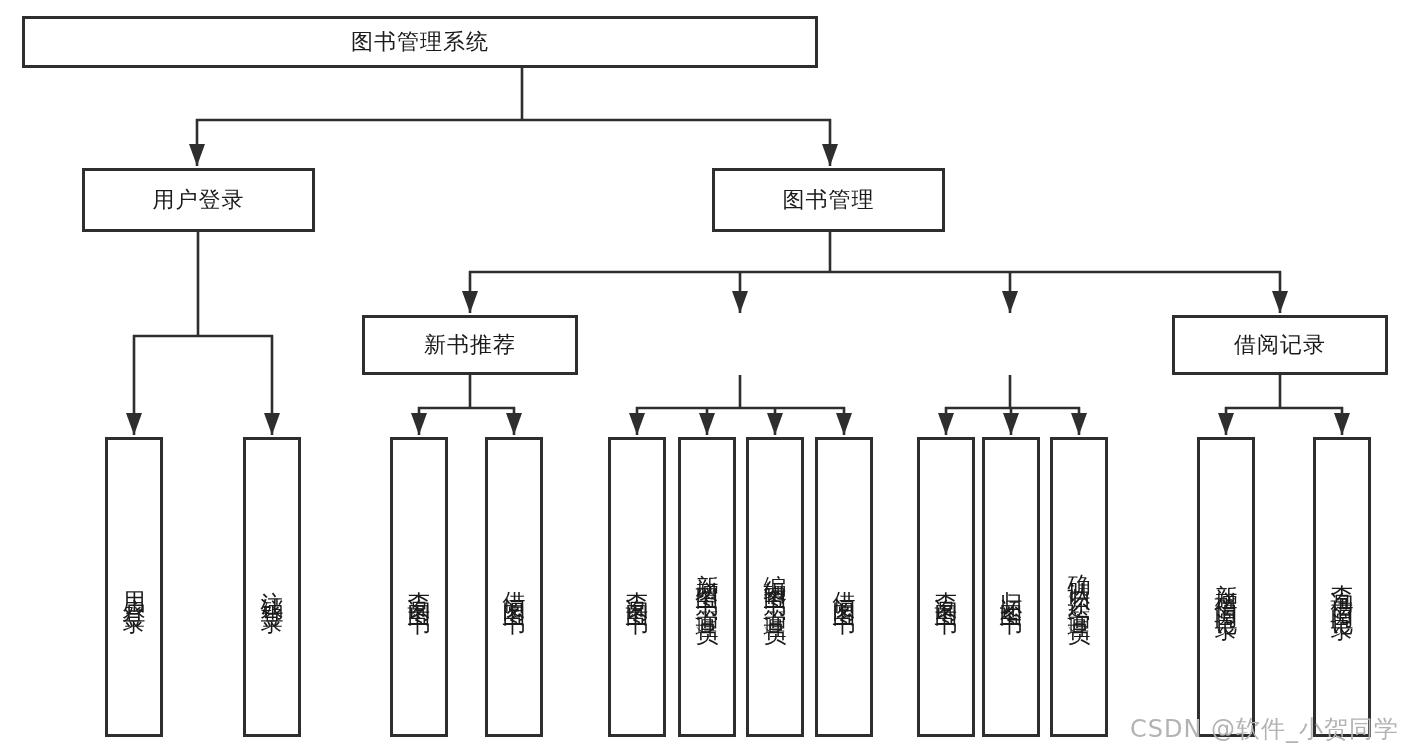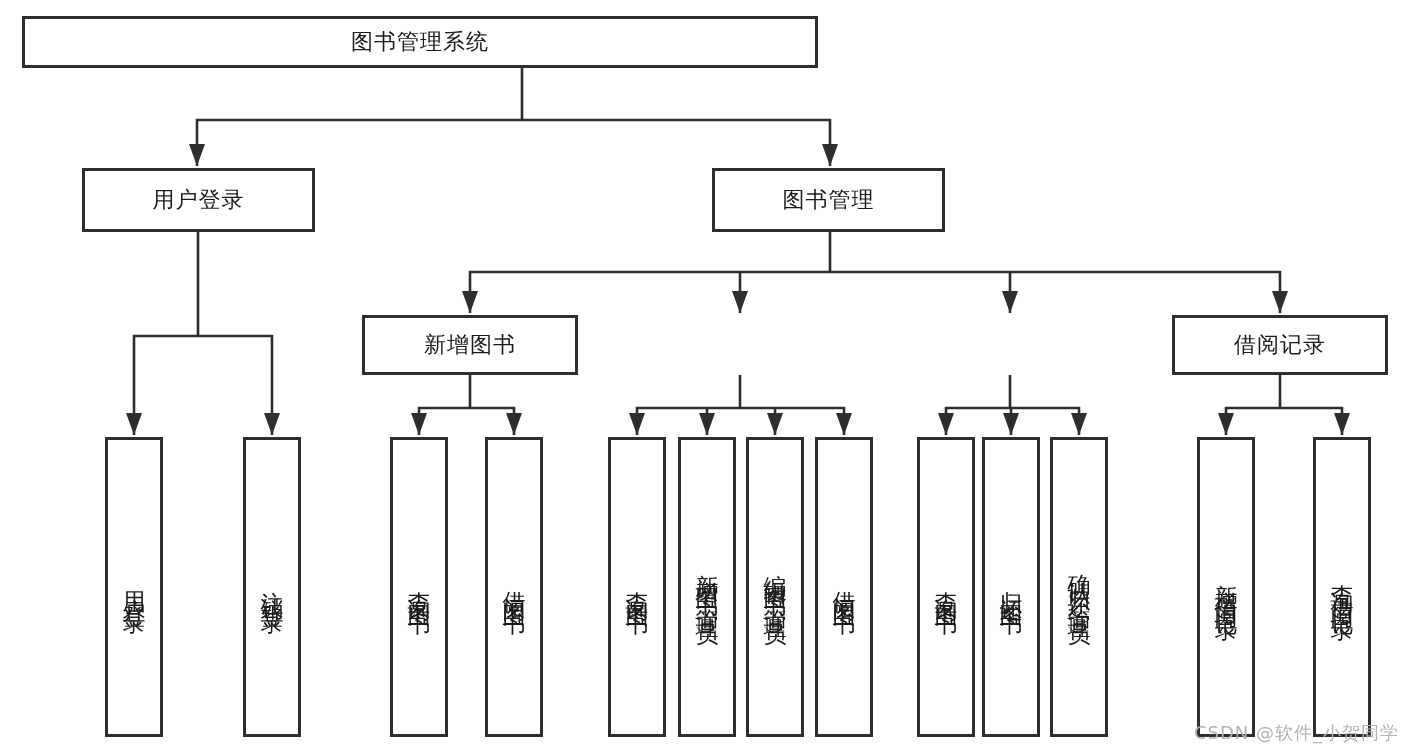--- a/index.html
+++ b/index.html
@@ -55,21 +55,21 @@
     text-orientation: mixed;
     font-size: 23px;
     line-height: 1;
     letter-spacing: 7px;
     white-space: nowrap;
   }
   .watermark {
     position: absolute;
     right: 6px;
     bottom: 2px;
-    font-size: 18px;
+    font-size: 24px;
     color: var(--watermark);
     letter-spacing: 1px;
     z-index: 5;
   }
 </style>
 </head>
 <body>
 
 <div class="canvas">
 
@@ -140,21 +140,21 @@
   </div>
 
   <div class="box lvl2 user">
     <span class="hlabel">用户登录</span>
   </div>
   <div class="box lvl2 mgmt">
     <span class="hlabel">图书管理</span>
   </div>
 
   <div class="box lvl3" style="left:362px">
-    <span class="hlabel">新增图书</span>
+    <span class="hlabel">新书推荐</span>
   </div>
   <div class="box lvl3" style="left:1172px">
     <span class="hlabel">借阅记录</span>
   </div>
 
   <div class="box leaf" style="left:105px">
     <span class="vtext">用户登录</span>
   </div>
   <div class="box leaf" style="left:243px">
     <span class="vtext">注销登录</span>

